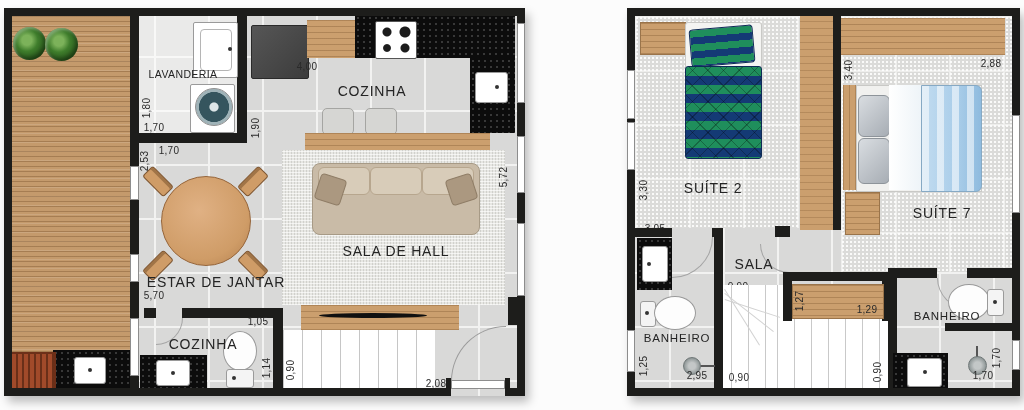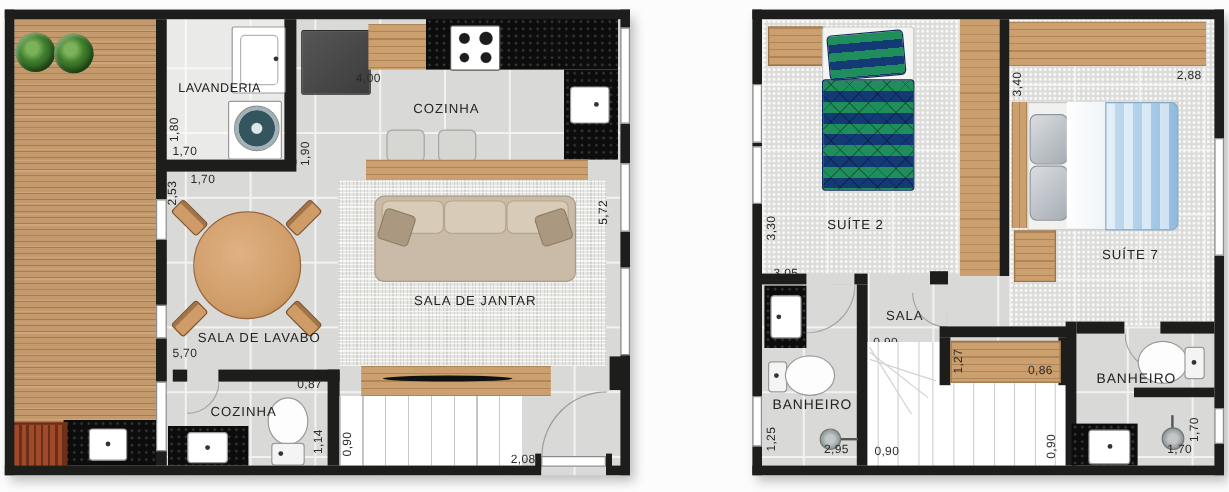--- a/index.html
+++ b/index.html
@@ -18,21 +18,21 @@
         background-size:4px 4px,54px 54px,54px 54px;}
   .wall{position:absolute;background:#1d1d1b;}
   .win{position:absolute;background:#fff;box-shadow:inset 0 0 0 1px #8d8d8d;}
   .wood{background:#cb9f6e;
         background-image:repeating-linear-gradient(180deg,rgba(122,84,45,.35) 0 1px,transparent 1px 6px);}
   .woodv{background:#cb9f6e;
         background-image:repeating-linear-gradient(90deg,rgba(122,84,45,.35) 0 1px,transparent 1px 6px);}
   .granite{background-color:#0c0c0c;
         background-image:radial-gradient(rgba(255,255,255,.18) 1px,transparent 1.3px);
         background-size:6px 6px;}
-  .room-label{position:absolute;transform:translate(-50%,-50%);font-size:11px;font-weight:500;
+  .room-label{position:absolute;transform:translate(-50%,-50%);font-size:14px;font-weight:500;
         letter-spacing:.8px;color:#242424;white-space:nowrap;}
   .dim{position:absolute;transform:translate(-50%,-50%);font-size:10px;font-weight:500;
         color:#2a2a2a;white-space:nowrap;letter-spacing:.3px;}
   .dim.v{transform:translate(-50%,-50%) rotate(-90deg);}
   .whitebox{position:absolute;background:#fff;border:1px solid #9a9a9a;border-radius:3px;}
   .dot{position:absolute;width:4px;height:4px;border-radius:50%;background:#333;}
   .arc{position:absolute;border:0 solid #9b9b9b;}
   .rug{background:#e7e7e3;
        background-image:repeating-linear-gradient(0deg,rgba(255,255,255,.65) 0 1px,transparent 1px 3px),
                         repeating-linear-gradient(90deg,rgba(175,175,170,.4) 0 1px,transparent 1px 3px);}
@@ -112,46 +112,46 @@
     <div class="abs wood" style="left:301px;top:125px;width:185px;height:27px;"></div>
 
     <div class="abs rug" style="left:278px;top:142px;width:223px;height:155px;"></div>
     <div class="abs" style="left:308px;top:155px;width:166px;height:70px;background:#c9bba7;border-radius:8px;border:1px solid #a79a86;">
       <div class="abs" style="left:5px;top:3px;width:50px;height:26px;background:#d8ccb9;border:1px solid #b7a68e;border-radius:6px;"></div>
       <div class="abs" style="left:57px;top:3px;width:50px;height:26px;background:#d8ccb9;border:1px solid #b7a68e;border-radius:6px;"></div>
       <div class="abs" style="left:109px;top:3px;width:50px;height:26px;background:#d8ccb9;border:1px solid #b7a68e;border-radius:6px;"></div>
       <div class="pillow" style="left:4px;top:12px;width:25px;height:25px;transform:rotate(18deg);"></div>
       <div class="pillow" style="left:135px;top:12px;width:25px;height:25px;transform:rotate(-18deg);"></div>
     </div>
-    <div class="room-label" style="left:392px;top:243px;">SALA DE JANTAR</div>
+    <div class="room-label" style="left:392px;top:243px;">SALA DE HALL</div>
     <div class="dim v" style="left:499px;top:169px;">5,72</div>
 
     <div class="abs" style="left:157px;top:168px;width:88px;height:88px;border-radius:50%;
                 background:radial-gradient(circle at 42% 38%,#e0b184,#cf9c67 65%,#b27f4e 100%);border:1px solid #96653a;"></div>
     <div class="chair" style="left:139px;top:166px;transform:rotate(45deg);"></div>
     <div class="chair" style="left:234px;top:166px;transform:rotate(-45deg);"></div>
     <div class="chair" style="left:139px;top:250px;transform:rotate(-45deg);"></div>
     <div class="chair" style="left:234px;top:250px;transform:rotate(45deg);"></div>
-    <div class="room-label" style="left:212px;top:274px;">SALA DE LAVABO</div>
+    <div class="room-label" style="left:212px;top:274px;">ESTAR DE JANTAR</div>
     <div class="dim" style="left:150px;top:287px;">5,70</div>
 
     <div class="wall" style="left:140px;top:300px;width:12px;height:10px;"></div>
     <div class="wall" style="left:178px;top:300px;width:101px;height:10px;"></div>
     <div class="wall" style="left:269px;top:300px;width:10px;height:80px;"></div>
     <div class="arc" style="left:152px;top:310px;width:26px;height:26px;border-right:1px solid #a5a5a5;border-bottom:1px solid #a5a5a5;border-bottom-right-radius:100%;"></div>
     <div class="abs granite" style="left:136px;top:347px;width:67px;height:33px;"></div>
     <div class="whitebox" style="left:152px;top:352px;width:32px;height:24px;">
       <div class="dot" style="left:14px;top:10px;"></div>
     </div>
     <div class="toilet-bowl" style="left:219px;top:323px;width:32px;height:38px;"></div>
     <div class="toilet-tank" style="left:222px;top:361px;width:26px;height:17px;">
       <div class="dot" style="left:5px;top:6px;"></div>
     </div>
     <div class="room-label" style="left:199px;top:336px;">COZINHA</div>
-    <div class="dim" style="left:254px;top:313px;">0,87</div>
+    <div class="dim" style="left:254px;top:313px;">1,05</div>
     <div class="dim v" style="left:262px;top:360px;">1,14</div>
 
     <div class="abs wood" style="left:297px;top:297px;width:158px;height:25px;"></div>
     <div class="abs" style="left:315px;top:305px;width:108px;height:5px;background:#101010;border-radius:50%;"></div>
     <div class="stairs" style="left:279px;top:322px;width:152px;height:58px;
                 background-image:repeating-linear-gradient(90deg,#c6c6c6 0 1px,transparent 1px 19px);"></div>
     <div class="dim v" style="left:286px;top:362px;">0,90</div>
 
     <div class="arc" style="left:447px;top:318px;width:54px;height:54px;border-top:1.5px solid #9b9b9b;border-left:1.5px solid #9b9b9b;border-top-left-radius:100%;"></div>
     <div class="win" style="left:447px;top:372px;width:54px;height:9px;"></div>
@@ -236,21 +236,21 @@
                 background-image:repeating-linear-gradient(90deg,#c9c9c9 0 1px,transparent 1px 17px);background-position:54px 0;">
       <div class="abs" style="left:2px;top:14px;width:58px;height:1px;background:#d2d2d2;transform:rotate(18deg);transform-origin:left top;"></div>
       <div class="abs" style="left:2px;top:8px;width:62px;height:1px;background:#d2d2d2;transform:rotate(38deg);transform-origin:left top;"></div>
       <div class="abs" style="left:2px;top:4px;width:66px;height:1px;background:#d2d2d2;transform:rotate(58deg);transform-origin:left top;"></div>
     </div>
     <div class="wall" style="left:156px;top:264px;width:107px;height:9px;"></div>
     <div class="wall" style="left:156px;top:273px;width:9px;height:40px;"></div>
     <div class="wall" style="left:255px;top:273px;width:8px;height:40px;"></div>
     <div class="abs wood" style="left:165px;top:276px;width:90px;height:33px;border:1px solid #9a744a;"></div>
     <div class="dim v" style="left:172px;top:293px;">1,27</div>
-    <div class="dim" style="left:240px;top:301px;">0,86</div>
+    <div class="dim" style="left:240px;top:301px;">1,29</div>
     <div class="dim" style="left:112px;top:369px;">0,90</div>
     <div class="dim v" style="left:250px;top:364px;">0,90</div>
 
     <div class="wall" style="left:261px;top:260px;width:9px;height:120px;"></div>
     <div class="wall" style="left:270px;top:260px;width:40px;height:10px;"></div>
     <div class="wall" style="left:340px;top:260px;width:45px;height:10px;"></div>
     <div class="arc" style="left:310px;top:270px;width:30px;height:30px;border-left:1px solid #a5a5a5;border-bottom:1px solid #a5a5a5;border-bottom-left-radius:100%;"></div>
     <div class="toilet-bowl" style="left:321px;top:276px;width:40px;height:34px;"></div>
     <div class="toilet-tank" style="left:360px;top:281px;width:15px;height:25px;">
       <div class="dot" style="left:5px;top:10px;"></div>

